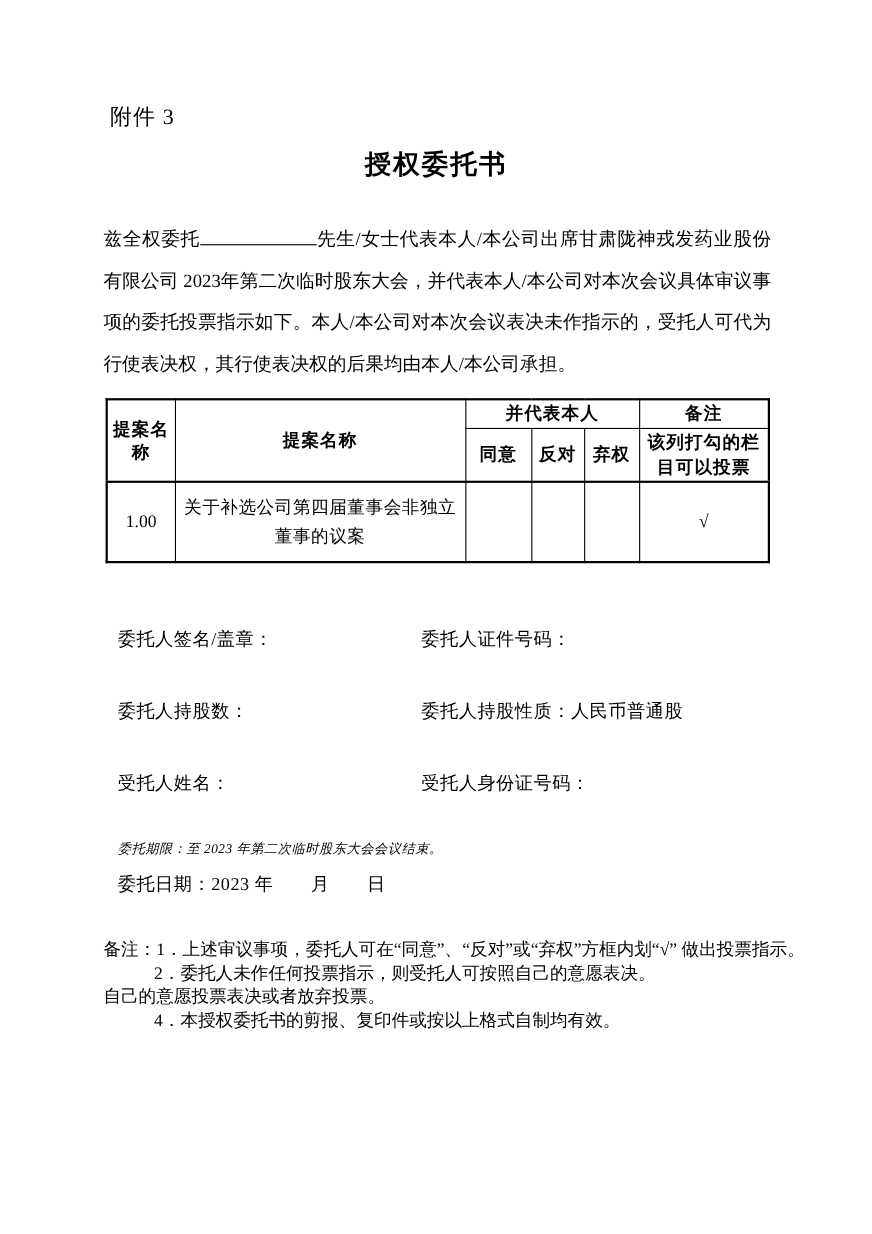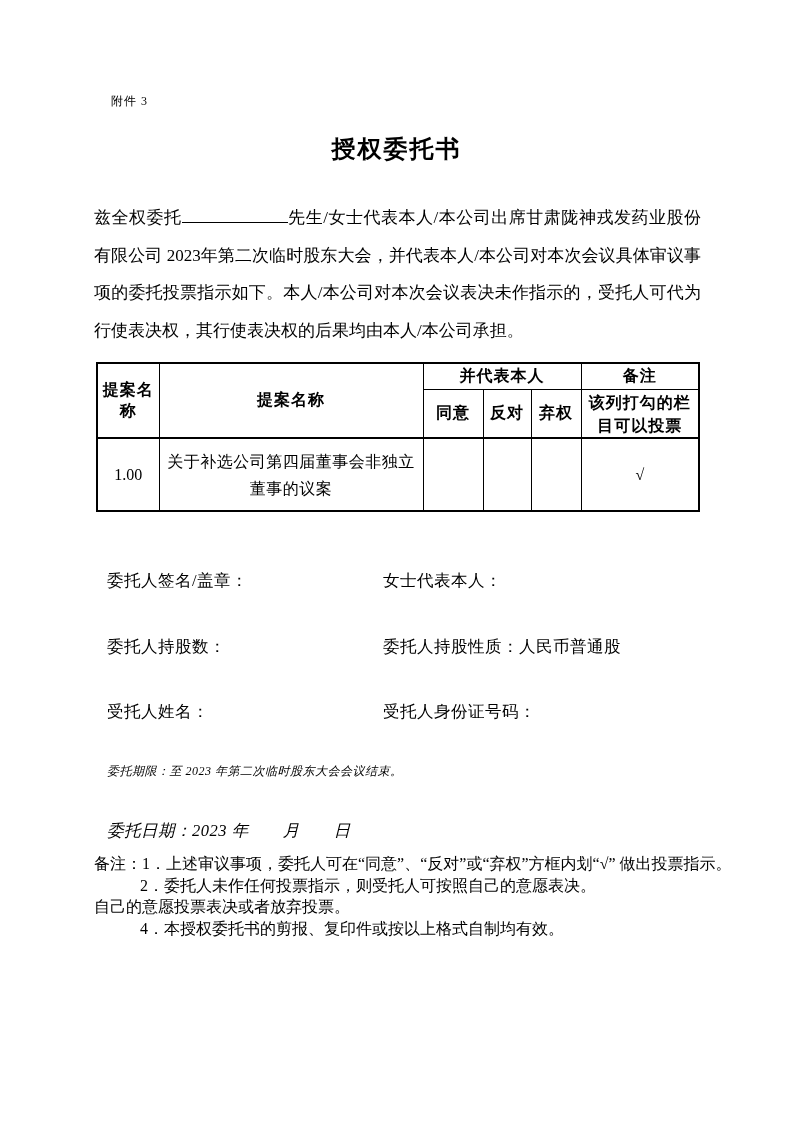--- a/index.html
+++ b/index.html
@@ -5,22 +5,22 @@
   html,body{margin:0;padding:0;background:#ffffff;}
   .page{
     position:relative;
     width:793px;height:1122px;
     background:#ffffff;
     color:#000;
     font-family:"Liberation Serif","DejaVu Serif",serif;
     overflow:hidden;
   }
   .attachment{
-    position:absolute;left:111px;top:93px;
-    font-size:12px;letter-spacing:1px;
+    position:absolute;left:100px;top:93px;
+    font-size:20px;letter-spacing:1px;
   }
   .doc-title{
     position:absolute;left:0;top:133px;width:793px;
     text-align:center;font-size:24px;font-weight:bold;letter-spacing:2px;
   }
   .body-para{
     position:absolute;left:94px;top:199px;width:607px;
     font-size:17px;line-height:37.5px;
     text-align:justify;margin:0;
   }
@@ -48,21 +48,21 @@
   td.pname{
     text-align:left;padding:2px 7px;line-height:27px;letter-spacing:0.5px;
   }
   .sigrow{
     position:absolute;left:107px;width:600px;height:22px;
     font-size:16.5px;letter-spacing:0.5px;
   }
   .sigrow .col2{position:absolute;left:276px;top:0;}
   .row-a{top:570px;} .row-b{top:636px;} .row-c{top:701px;}
   .term-line{position:absolute;left:107px;top:763px;font-size:12px;letter-spacing:0.5px;font-style:italic;}
-  .date-line{position:absolute;left:107px;top:820px;font-size:16.5px;letter-spacing:0.5px;font-style:italic;}
+  .date-line{position:absolute;left:107px;top:793px;font-size:16.5px;letter-spacing:0.5px;}
   .notes{
     position:absolute;left:94px;top:853px;width:640px;
     font-size:16px;line-height:21.5px;
   }
   .note-line{white-space:nowrap;}
   .note-line.indent{padding-left:46px;}
 </style>
 </head>
 <body>
 
@@ -102,21 +102,21 @@
       <td></td>
       <td></td>
       <td></td>
       <td>√</td>
     </tr>
   </tbody>
     </table>
 
   <div class="sigrow row-a">
     <span>委托人签名/盖章：</span>
-    <span class="col2">女士代表本人：</span>
+    <span class="col2">委托人证件号码：</span>
   </div>
 
   <div class="sigrow row-b">
     <span>委托人持股数：</span>
     <span class="col2">委托人持股性质：人民币普通股</span>
   </div>
 
   <div class="sigrow row-c">
     <span>受托人姓名：</span>
     <span class="col2">受托人身份证号码：</span>

